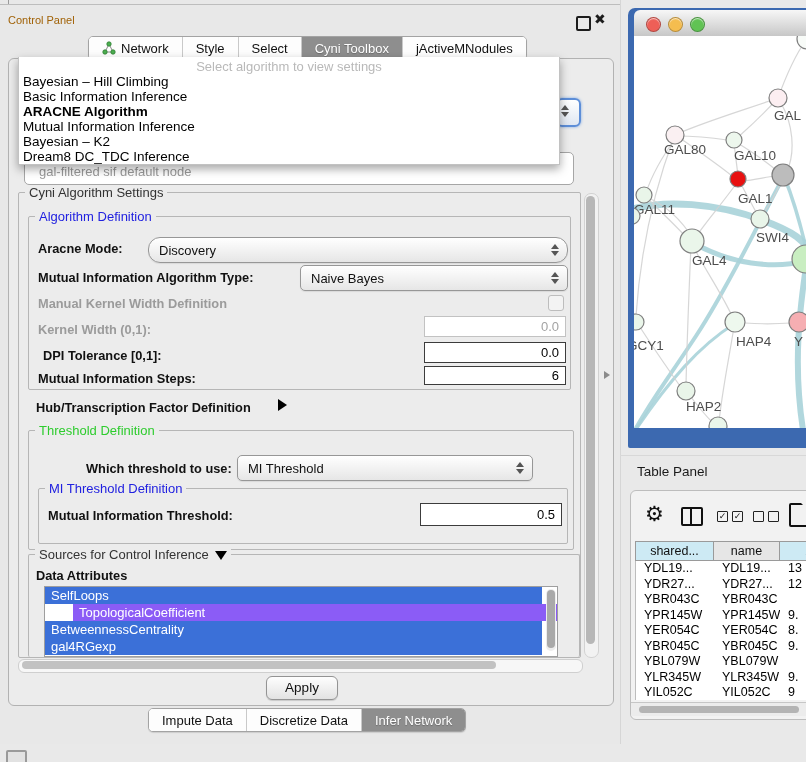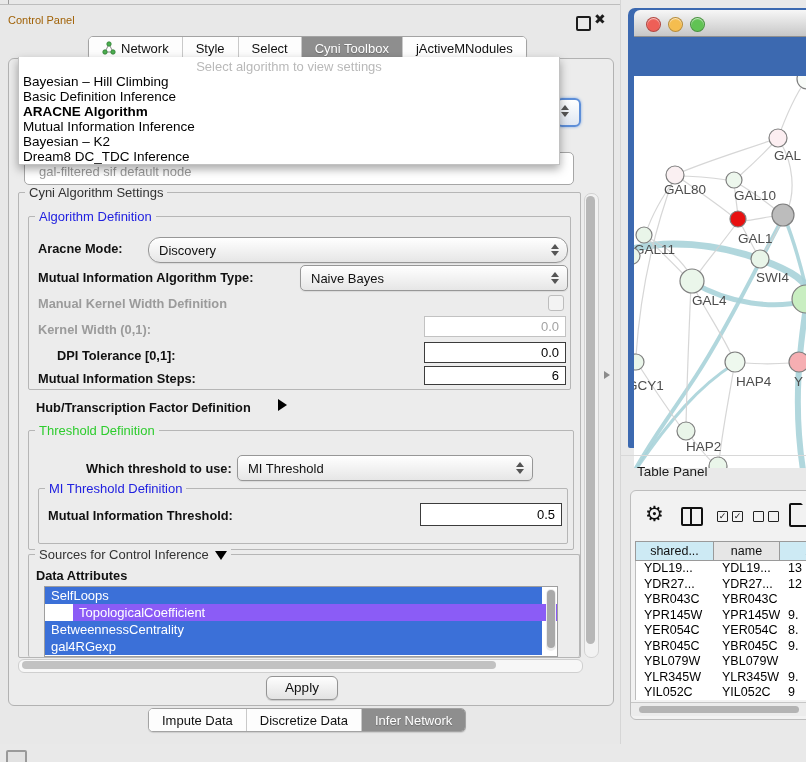--- a/index.html
+++ b/index.html
@@ -86,21 +86,21 @@
     border:1px solid #939393;border-radius:6px;font-size:13.5px;color:#111;text-align:center;line-height:21px;box-shadow:0 1px 1px rgba(0,0,0,.15);}
 
   #mini-icon{left:6px;top:750px;width:17px;height:14px;border:2px solid #9a9a9a;background:#e2e2e2;border-radius:2px;}
   #splitter-arrow{left:604px;top:371px;width:0;height:0;border-top:4px solid transparent;border-bottom:4px solid transparent;border-left:6px solid #8b8b8b;}
 
   
   #net-window{left:628px;top:8px;width:178px;height:440px;background:#3c69b0;border-top-left-radius:7px;border-bottom-left-radius:2px;}
   #net-titlebar{left:6px;top:2px;width:172px;height:26px;background:linear-gradient(#f7f7f7,#c7c7c7);
     border-top-left-radius:6px;border-bottom:1px solid #8f8f8f;position:absolute;}
   .light{position:absolute;top:7px;width:13px;height:13px;border-radius:50%;box-shadow:inset 0 1px 1px rgba(255,255,255,.7);}
-  #net-canvas{left:6px;top:28px;width:172px;height:392px;background:#ffffff;position:absolute;overflow:hidden;margin-top:40px;}
+  #net-canvas{left:6px;top:28px;width:172px;height:392px;background:#ffffff;position:absolute;overflow:hidden;}
 
   
   #table-section-sep{left:620px;top:455px;width:186px;height:1px;background:#d8d8d8;}
   #table-panel-title{left:637px;top:464px;font-size:13.5px;color:#1a1a1a;}
   #table-panel{left:630px;top:490px;width:180px;height:228px;background:#f2f2f2;border:1px solid #bdbdbd;border-radius:6px;overflow:hidden;}
   .tb-ico{position:absolute;top:0;}
   #gear-icon{left:14px;top:13px;font-size:21px;color:#111;font-family:"DejaVu Sans",sans-serif;line-height:21px;}
   #split-icon{left:50px;top:16px;width:18px;height:15px;border:2px solid #111;border-radius:2px;}
   #split-icon::after{content:"";position:absolute;left:7px;top:0;width:2px;height:15px;background:#111;}
   .cb-pair{position:absolute;top:20px;display:flex;gap:4px;}
@@ -154,21 +154,21 @@
     <div class="stepper" style="position:absolute;right:2px;top:5px;">
       <div class="tri-up"></div>
         <div class="tri-dn"></div>
     </div>
   </div>
 
   <div class="abs" id="algo-popup">
     <div class="abs" id="algo-hint">Select algorithm to view settings</div>
     <div id="algo-items">
         <div class="algo-item" style="top: 17px;">Bayesian – Hill Climbing</div>
-        <div class="algo-item" style="top: 32px;">Basic Definition Inference</div>
+        <div class="algo-item" style="top: 32px;">Basic Information Inference</div>
         <div class="algo-item bold" style="top: 47px;">ARACNE Algorithm</div>
         <div class="algo-item" style="top: 62px;">Mutual Information Inference</div>
         <div class="algo-item" style="top: 77px;">Bayesian – K2</div>
         <div class="algo-item" style="top: 92px;">Dream8 DC_TDC Inference</div>
       </div>
   </div>
 
   <div class="fs" id="fs-settings" style="left:18px;top:192px;width:561px;height:464px;">
     <span class="fs-legend" style="left:6px;">Cyni Algorithm Settings</span>
   </div>
@@ -189,21 +189,21 @@
     <span class="combo-val">Naive Bayes</span>
     <span class="stepper">
         <span class="tri-up"></span>
         <span class="tri-dn"></span>
       </span>
   </div>
   <div class="lbl dis" style="left:38px;top:296px;">Manual Kernel Width Definition</div>
   <div class="checkbox" style="left:548px;top:295px;"></div>
   <div class="lbl dis" style="left:38px;top:322px;">Kernel Width (0,1):</div>
   <div class="tfield dis" style="left:424px;top:316px;width:142px;height:21px;line-height:19px;">0.0</div>
-  <div class="lbl" style="left:38px;top:348px;padding-left:19px;">DPI Tolerance [0,1]:</div>
+  <div class="lbl" style="left:24px;top:348px;padding-left:19px;">DPI Tolerance [0,1]:</div>
   <div class="tfield" style="left:424px;top:342px;width:142px;height:21px;line-height:19px;">0.0</div>
   <div class="lbl" style="left:38px;top:371px;">Mutual Information Steps:</div>
   <div class="tfield" style="left:424px;top:366px;width:142px;height:19px;line-height:17px;">6</div>
 
   <div class="lbl" style="left:36px;top:400px;">Hub/Transcription Factor Definition</div>
   <div class="exp-right" style="left:278px;top:399px;"></div>
 
   <div class="fs" style="left:28px;top:430px;width:544px;height:118px;">
     <span class="fs-legend green" style="left:6px;">Threshold Definition</span>
   </div>

